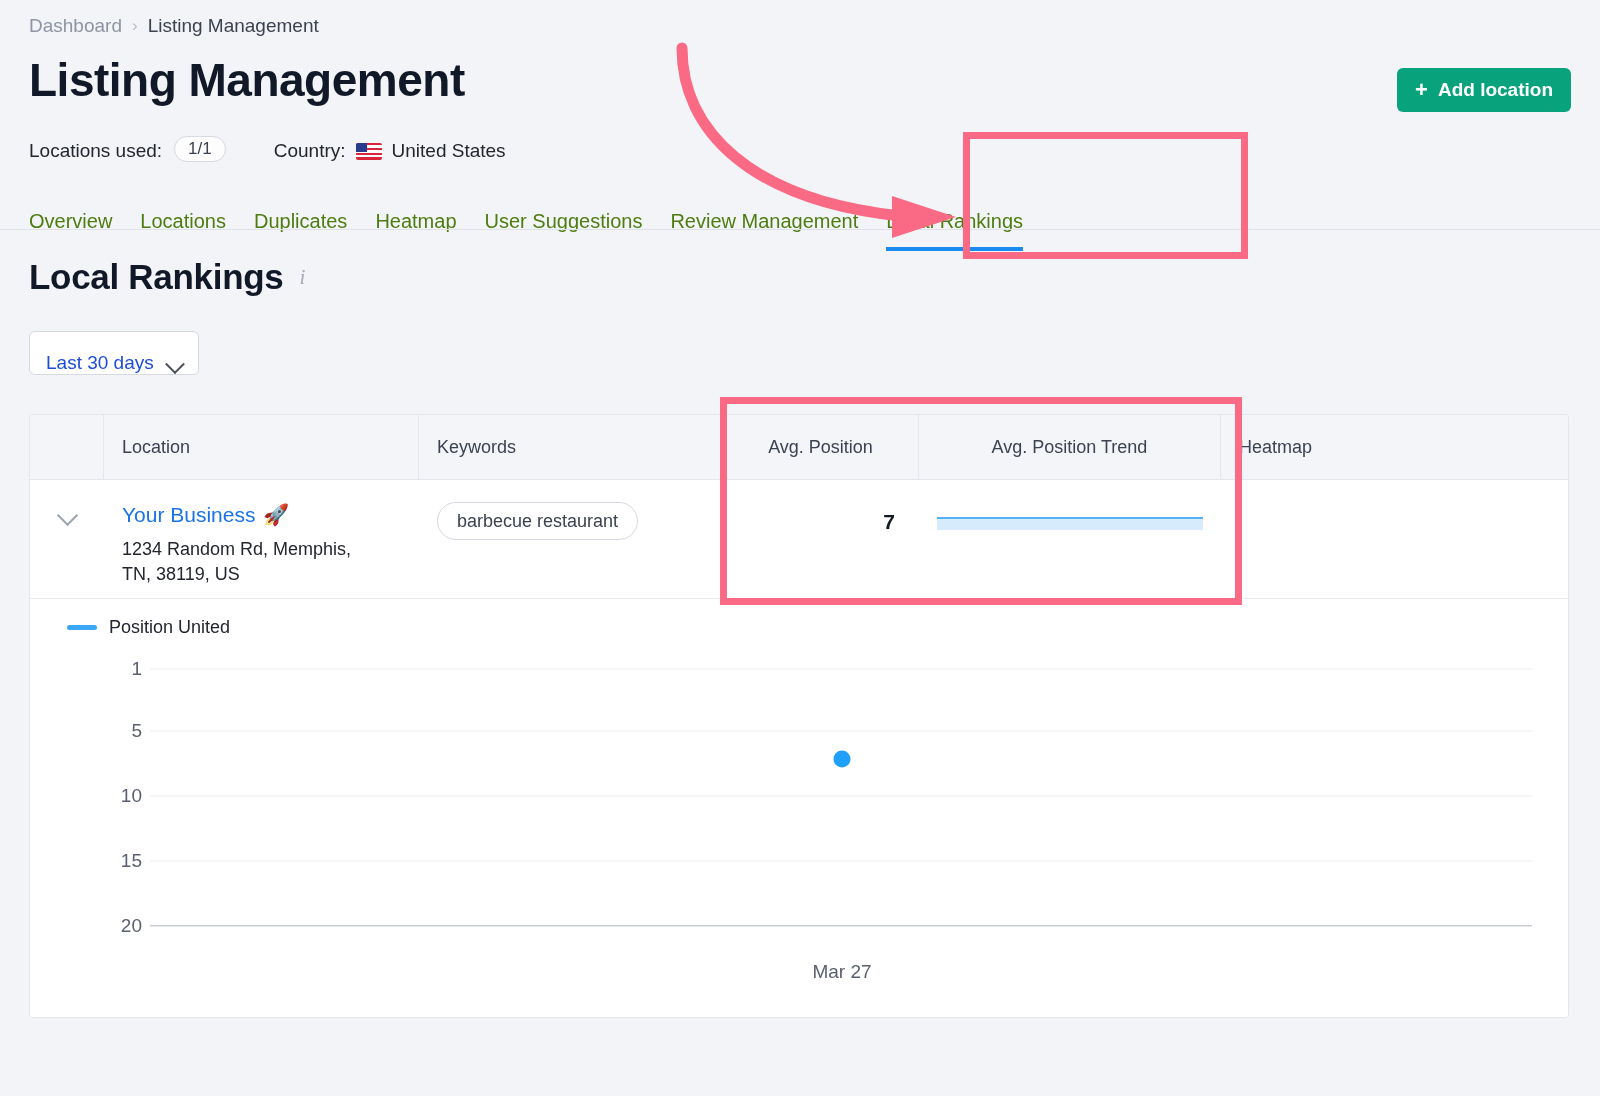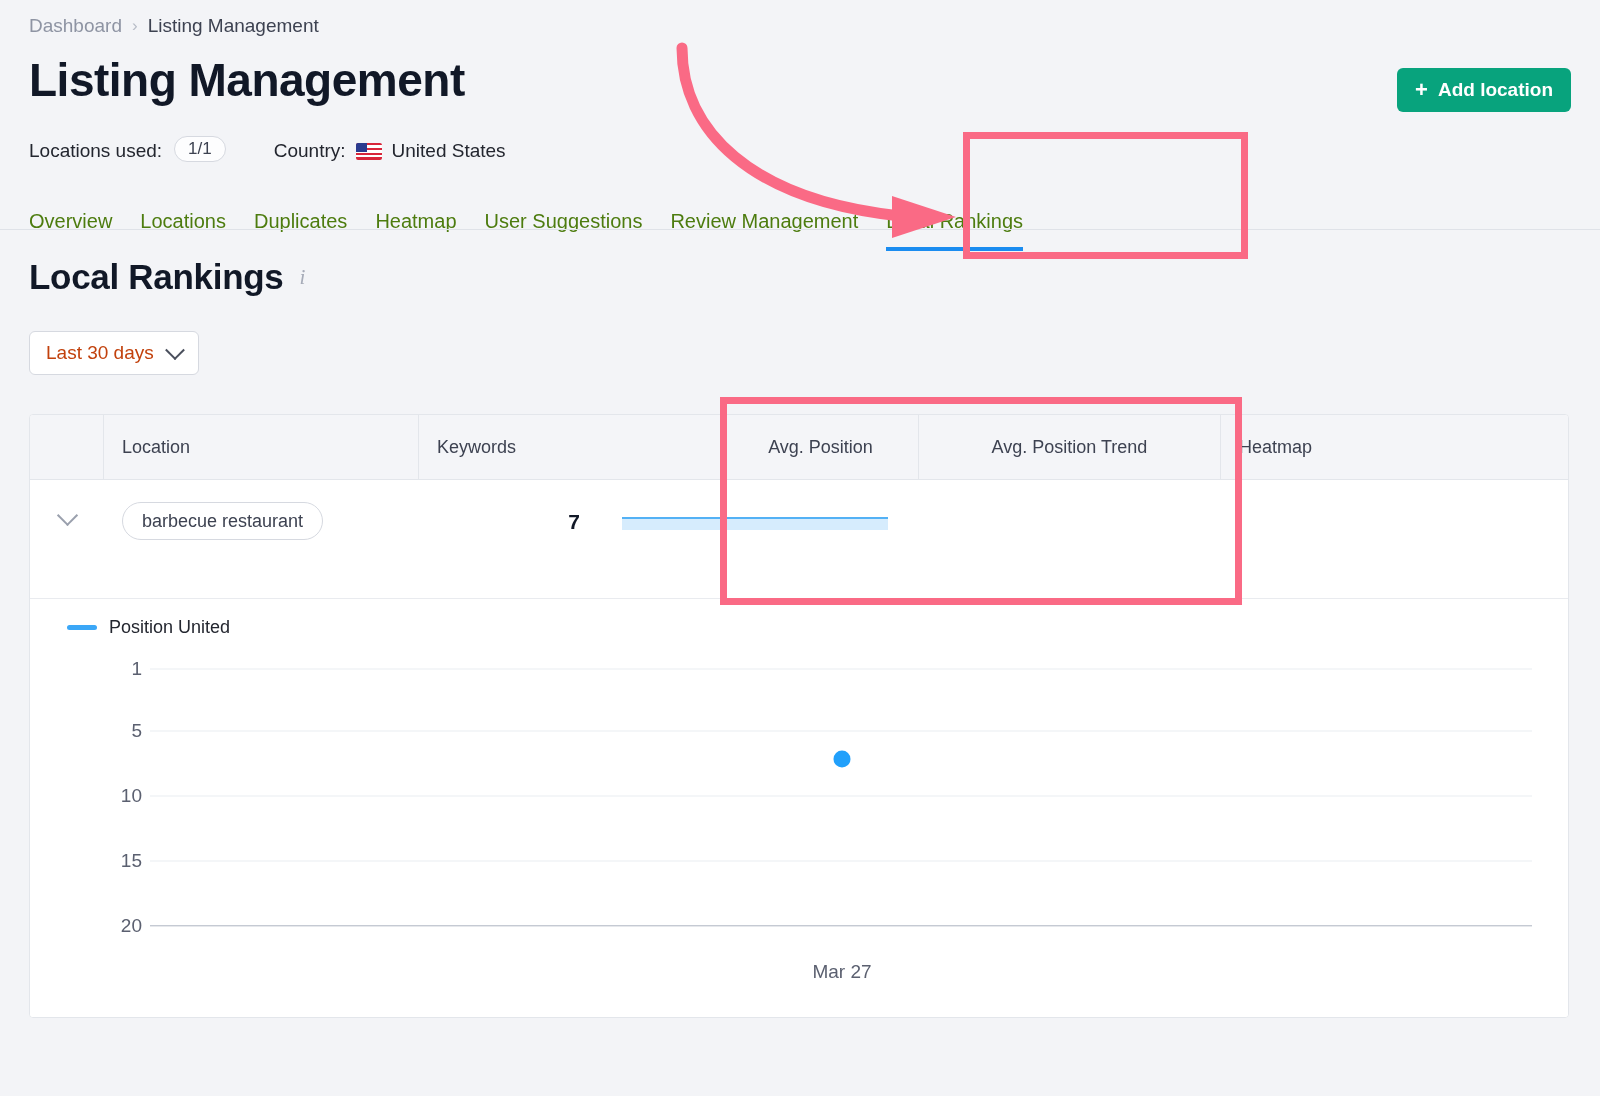--- a/index.html
+++ b/index.html
@@ -160,24 +160,24 @@
     position: absolute;
     left: 29px;
     top: 331px;
     height: 44px;
     box-sizing: border-box;
     background: #ffffff;
     border: 1px solid #d6d9e0;
     border-radius: 6px;
     padding: 0 16px;
     display: flex;
-    align-items: center;
+    align-items: flex-end;
     gap: 14px;
     font-size: 19px;
-    color: #c2410c;
+    color: #1d4ed8;
     cursor: pointer;
   }
   .chev {
     width: 12px; height: 12px;
     border-right: 2.3px solid #4a4f5c;
     border-bottom: 2.3px solid #4a4f5c;
     transform: rotate(45deg) translate(-2px,-2px);
   }
 
   
@@ -409,20 +409,27 @@
     <div class="th c-kw">Keywords</div>
     <div class="th c-pos">Avg. Position</div>
     <div class="th c-trend">Avg. Position Trend</div>
     <div class="th c-heat">Heatmap</div>
   </div>
 
   <div class="trow">
     <div class="td c-expand">
       <span class="chev-down-small"></span>
     </div>
+    <div class="td c-loc">
+      <a class="biz-name">
+        <span>Your Business</span>
+        <span>🚀</span>
+      </a>
+      <div class="biz-addr">1234 Random Rd, Memphis, TN, 38119, US</div>
+    </div>
     <div class="td c-kw">
       <span class="kw-chip">barbecue restaurant</span>
     </div>
     <div class="td c-pos">
       <span class="pos-value">7</span>
     </div>
     <div class="td c-trend">
       <span class="sparkline">
         <span class="fill"></span>
           <span class="line"></span>

